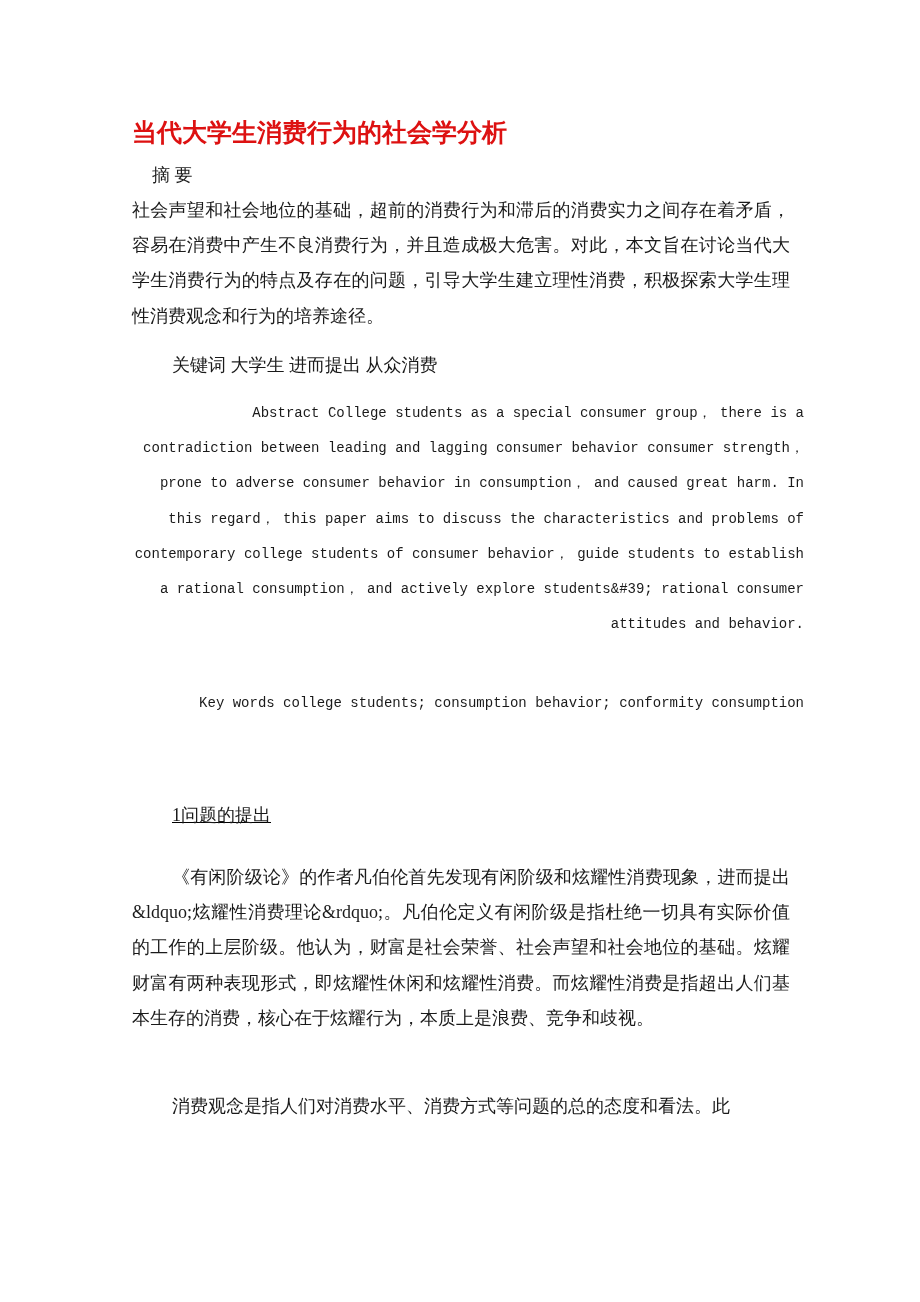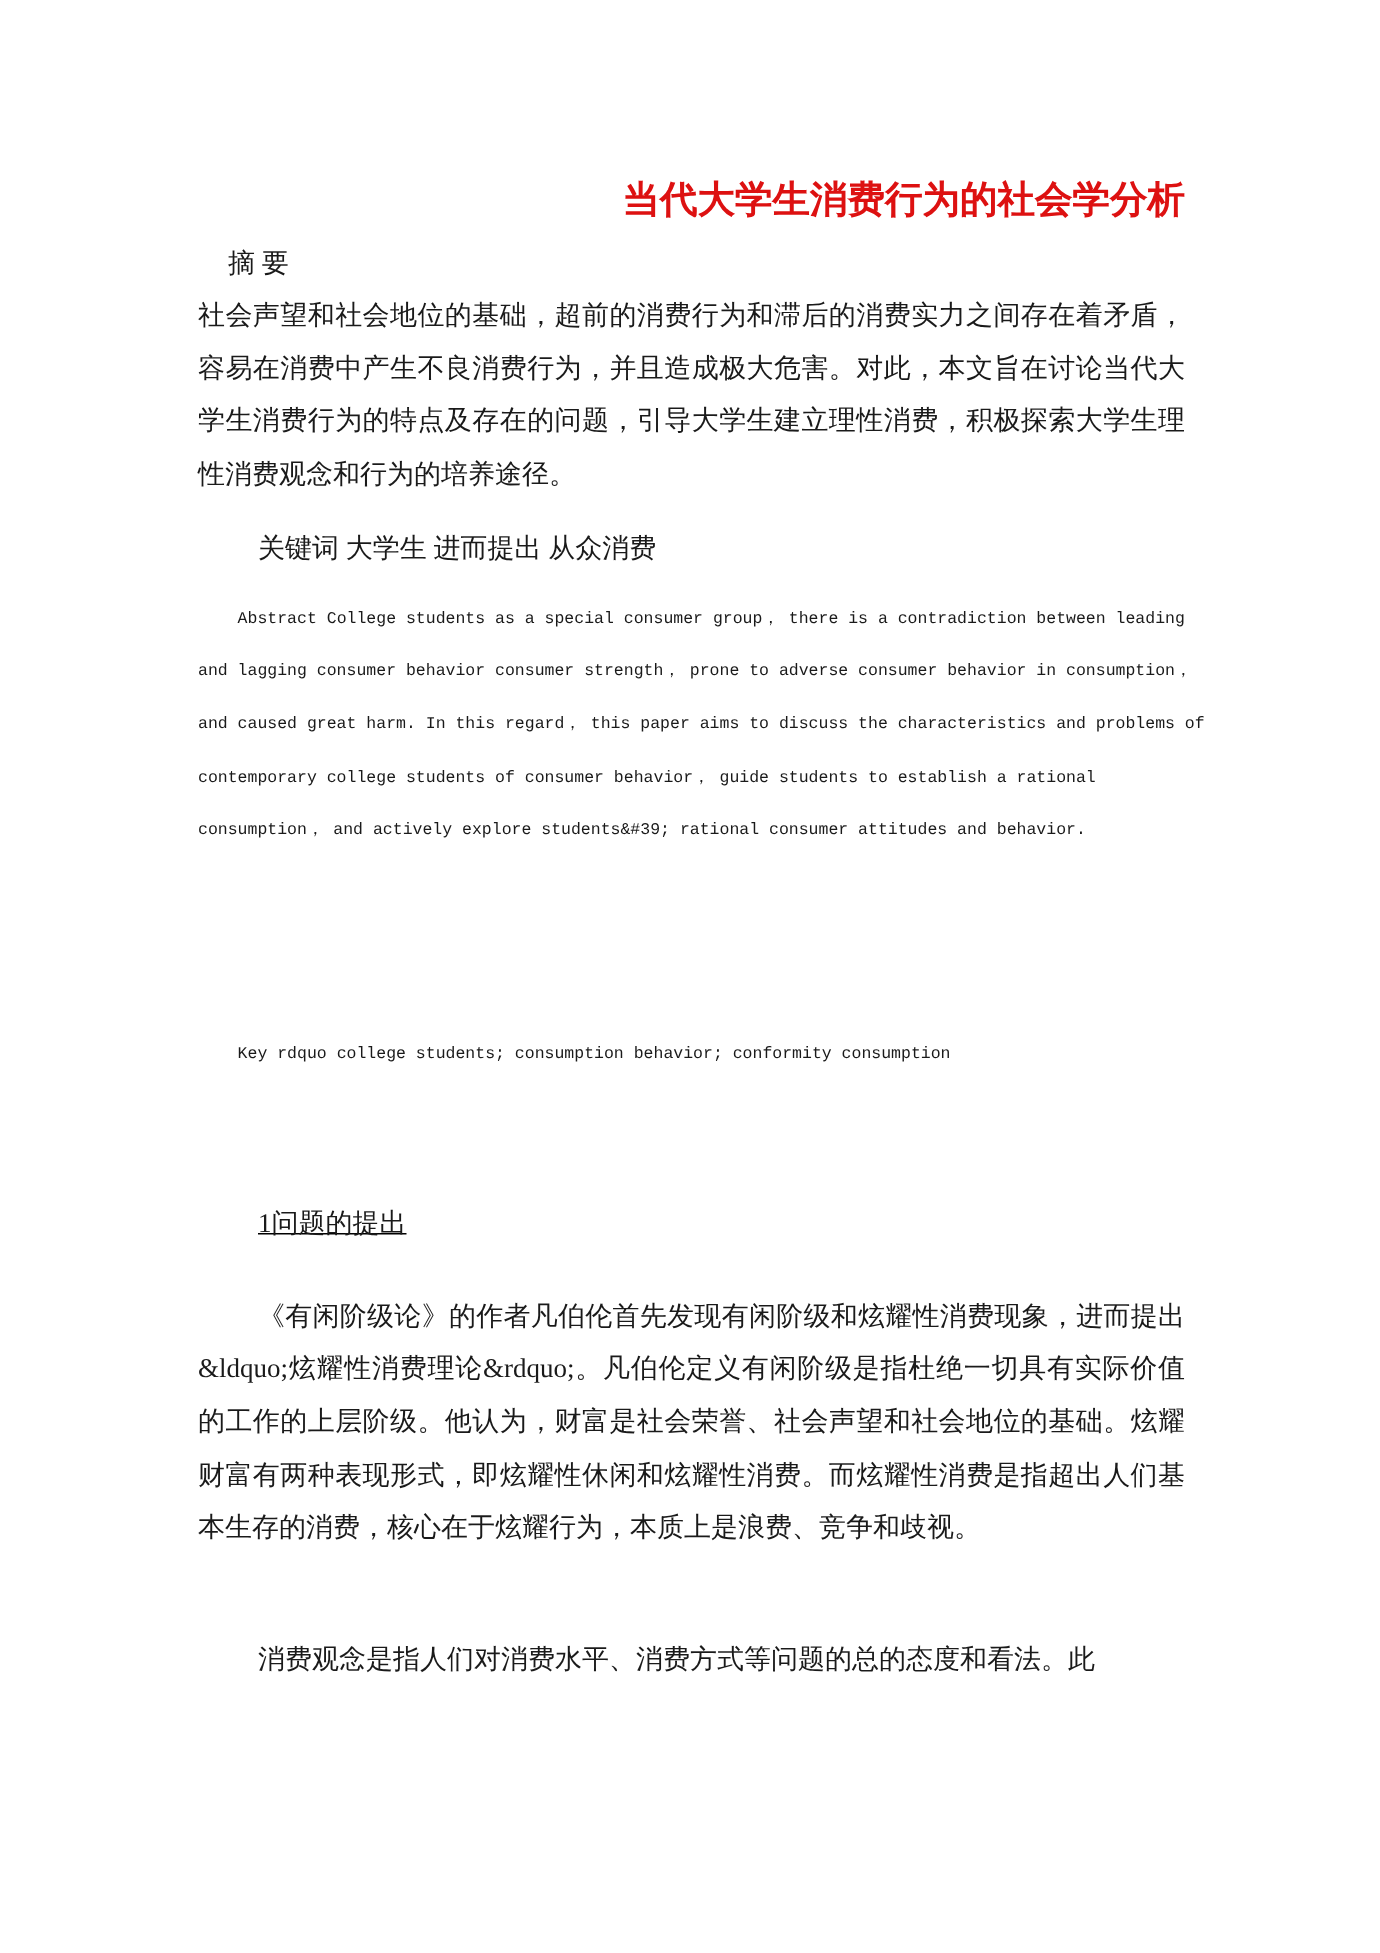--- a/index.html
+++ b/index.html
@@ -20,26 +20,26 @@
 
   .content {
     position: absolute;
     left: 132px;
     top: 0;
     width: 658px;
   }
 
   
   .doc-title {
-    font-family: Liberation Sans, sans-serif;
+    font-family: Liberation Serif, serif;
     font-weight: bold;
     font-size: 25px;
     line-height: 30px;
     color: #dd1111;
-    text-align: right;
+    text-align: left;
     margin: 0;
     padding: 0;
     position: absolute;
     left: 0;
     top: 118px;
     width: 658px;
     letter-spacing: 0px;
     white-space: nowrap;
   }
 
@@ -51,24 +51,24 @@
     color: #1a1a1a;
     text-align: justify;
     text-justify: inter-ideograph;
     margin: 0;
     word-break: break-all;
   }
 
   
   .en {
     font-family: "Liberation Mono", "DejaVu Sans Mono", monospace;
-    font-size: 11px;
+    font-size: 14px;
     line-height: 35.2px;
     color: #1a1a1a;
-    text-align: left;
+    text-align: right;
     margin: 0;
     word-break: normal;
     white-space: pre-wrap;
   }
 
   .indent1 { text-indent: 20px; }
   .indent2 { text-indent: 40px; }
 
   
   .blk { position: absolute; left: 0; width: 658px; }
@@ -92,21 +92,21 @@
 
     <div class="blk" style="top:348px;">
       <p class="cn indent2">关键词 大学生 进而提出 从众消费</p>
     </div>
 
     <div class="blk" style="top:396px; width:672px;">
       <p class="en">    Abstract College students as a special consumer group， there is a contradiction between leading and lagging consumer behavior consumer strength， prone to adverse consumer behavior in consumption， and caused great harm. In this regard， this paper aims to discuss the characteristics and problems of contemporary college students of consumer behavior， guide students to establish a rational consumption， and actively explore students&amp;#39; rational consumer attitudes and behavior.</p>
     </div>
 
     <div class="blk" style="top:686px; width:672px;">
-      <p class="en">    Key rdquo college students; consumption behavior; conformity consumption</p>
+      <p class="en">    Key words college students; consumption behavior; conformity consumption</p>
     </div>
 
     <div class="blk" style="top:798px;text-decoration:underline;">
       <p class="cn indent2">1问题的提出</p>
     </div>
 
     <div class="blk" style="top:860px;">
       <p class="cn indent2">《有闲阶级论》的作者凡伯伦首先发现有闲阶级和炫耀性消费现象，进而提出&amp;ldquo;炫耀性消费理论&amp;rdquo;。凡伯伦定义有闲阶级是指杜绝一切具有实际价值的工作的上层阶级。他认为，财富是社会荣誉、社会声望和社会地位的基础。炫耀财富有两种表现形式，即炫耀性休闲和炫耀性消费。而炫耀性消费是指超出人们基本生存的消费，核心在于炫耀行为，本质上是浪费、竞争和歧视。</p>
     </div>
 

